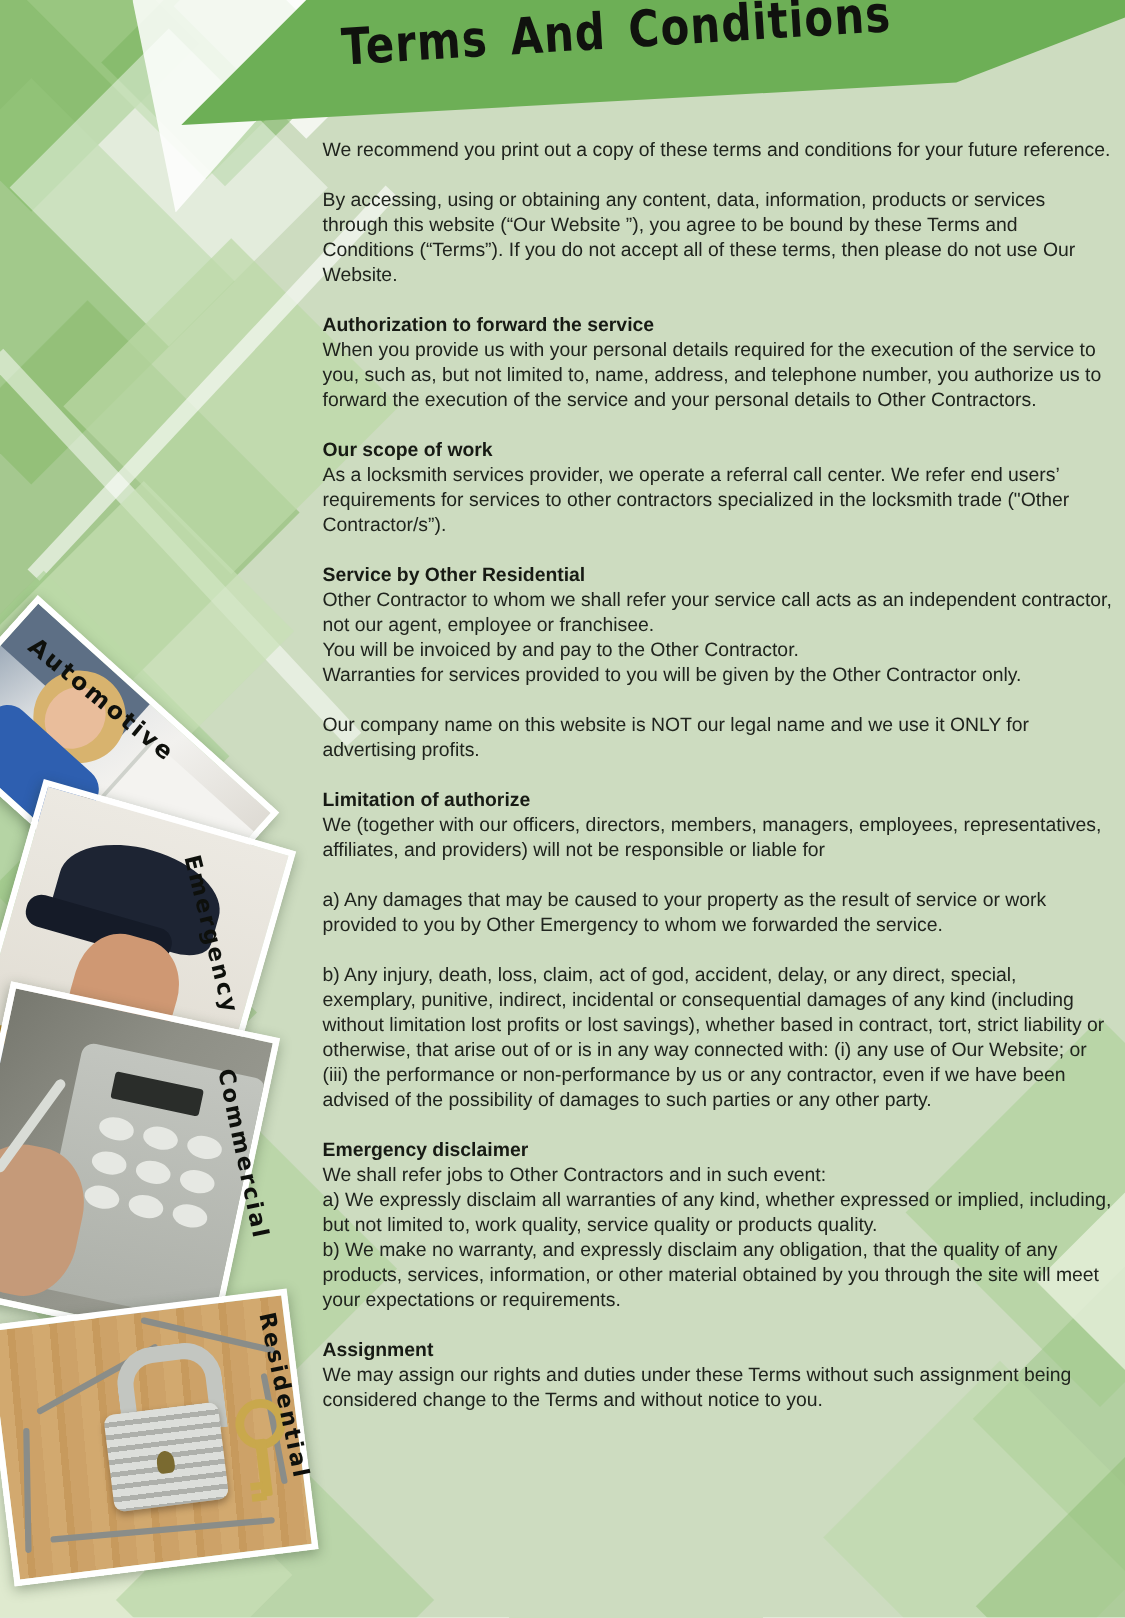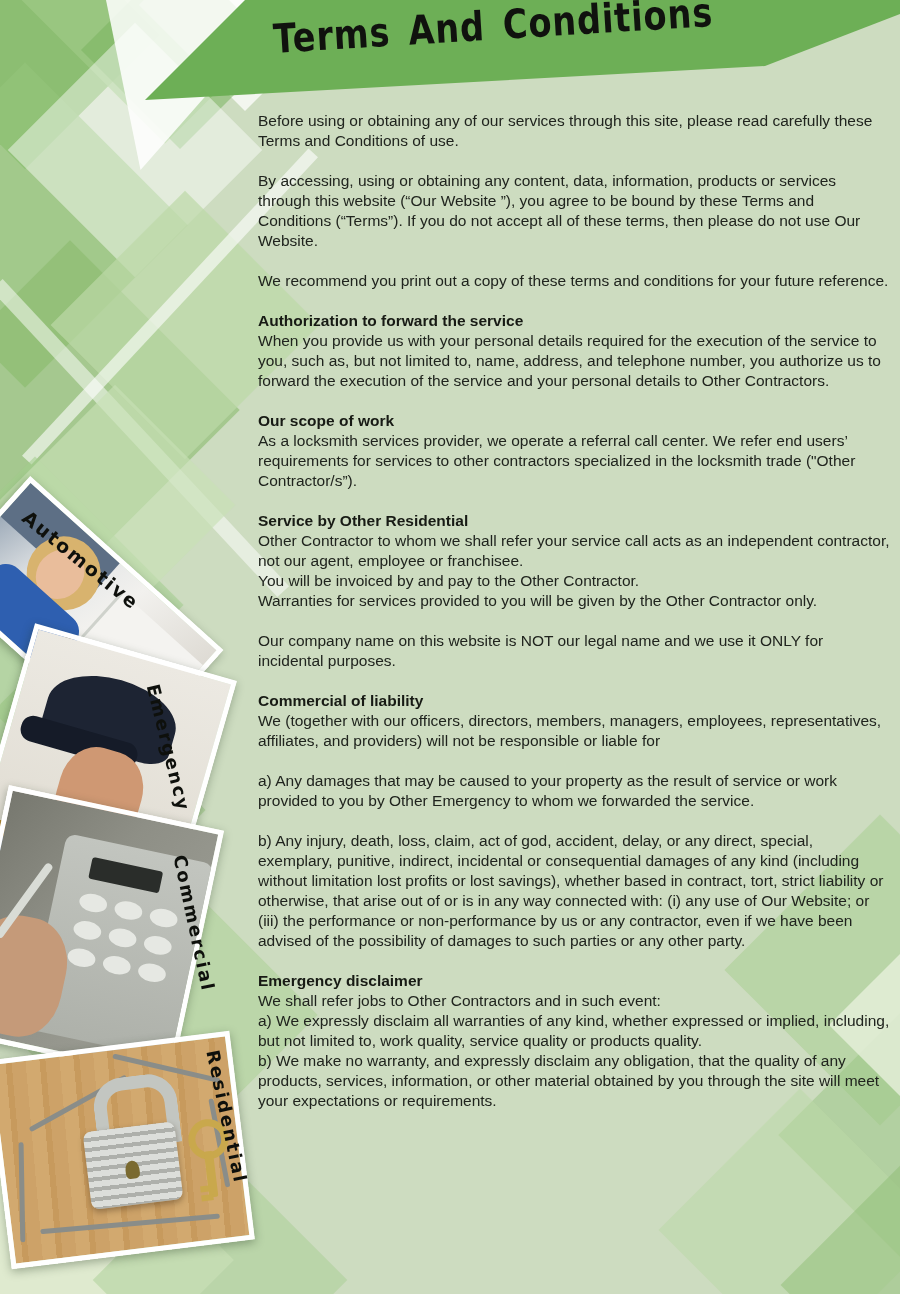--- a/index.html
+++ b/index.html
@@ -131,51 +131,54 @@
     <div style="left:82px;top:78px;width:92px;height:78px;border-radius:8px;background:repeating-linear-gradient(180deg,#dcdeda 0 6px,#aeb0ab 6px 10px);box-shadow:0 3px 6px rgba(60,40,20,.4);"></div>
     <div style="left:120px;top:112px;width:14px;height:18px;border-radius:50% 50% 30% 30%;background:#7a6a30;"></div>
 
     <div style="left:186px;top:80px;width:26px;height:26px;border:7px solid #c9a84c;border-radius:50%;"></div>
     <div style="left:200px;top:112px;width:9px;height:46px;background:#c9a84c;border-radius:2px;"></div>
     <div style="left:192px;top:146px;width:10px;height:6px;background:#c9a84c;"></div>
     <div style="left:192px;top:155px;width:12px;height:6px;background:#c9a84c;"></div>
   </div>
 
   <div id="terms-text">
-    <p>Before using or obtaining any of our services through this site, please read carefully these Terms and Conditions of use.</p>
+    <p>We recommend you print out a copy of these terms and conditions for your future reference.</p>
     <p>By accessing, using or obtaining any content, data, information, products or services through this website (“Our Website ”), you agree to be bound by these Terms and Conditions (“Terms”). If you do not accept all of these terms, then please do not use Our Website.</p>
-    <p>We recommend you print out a copy of these terms and conditions for your future reference.</p>
 
     <div class="sec">
       <h3>Authorization to forward the service</h3>
       <p>When you provide us with your personal details required for the execution of the service to you, such as, but not limited to, name, address, and telephone number, you authorize us to forward the execution of the service and your personal details to Other Contractors.</p>
     </div>
 
     <div class="sec">
       <h3>Our scope of work</h3>
       <p>As a locksmith services provider, we operate a referral call center. We refer end users’ requirements for services to other contractors specialized in the locksmith trade ("Other Contractor/s”).</p>
     </div>
 
     <div class="sec">
       <h3>Service by Other Residential</h3>
       <p>Other Contractor to whom we shall refer your service call acts as an independent contractor, not our agent, employee or franchisee.
 You will be invoiced by and pay to the Other Contractor.
 Warranties for services provided to you will be given by the Other Contractor only.</p>
-      <p>Our company name on this website is NOT our legal name and we use it ONLY for incidental purposes.</p>
+      <p>Our company name on this website is NOT our legal name and we use it ONLY for advertising profits.</p>
     </div>
 
     <div class="sec">
-      <h3>Commercial of liability</h3>
+      <h3>Limitation of authorize</h3>
       <p>We (together with our officers, directors, members, managers, employees, representatives, affiliates, and providers) will not be responsible or liable for</p>
       <p>a) Any damages that may be caused to your property as the result of service or work provided to you by Other Emergency to whom we forwarded the service.</p>
       <p>b) Any injury, death, loss, claim, act of god, accident, delay, or any direct, special, exemplary, punitive, indirect, incidental or consequential damages of any kind (including without limitation lost profits or lost savings), whether based in contract, tort, strict liability or otherwise, that arise out of or is in any way connected with: (i) any use of Our Website; or (iii) the performance or non-performance by us or any contractor, even if we have been advised of the possibility of damages to such parties or any other party.</p>
     </div>
 
     <div class="sec">
       <h3>Emergency disclaimer</h3>
       <p>We shall refer jobs to Other Contractors and in such event:
 a) We expressly disclaim all warranties of any kind, whether expressed or implied, including, but not limited to, work quality, service quality or products quality.
 b) We make no warranty, and expressly disclaim any obligation, that the quality of any products, services, information, or other material obtained by you through the site will meet your expectations or requirements.</p>
     </div>
 
+    <div class="sec">
+      <h3>Assignment</h3>
+      <p>We may assign our rights and duties under these Terms without such assignment being considered change to the Terms and without notice to you.</p>
+    </div>
   </div>
 
 </div>
 
 </body></html>

